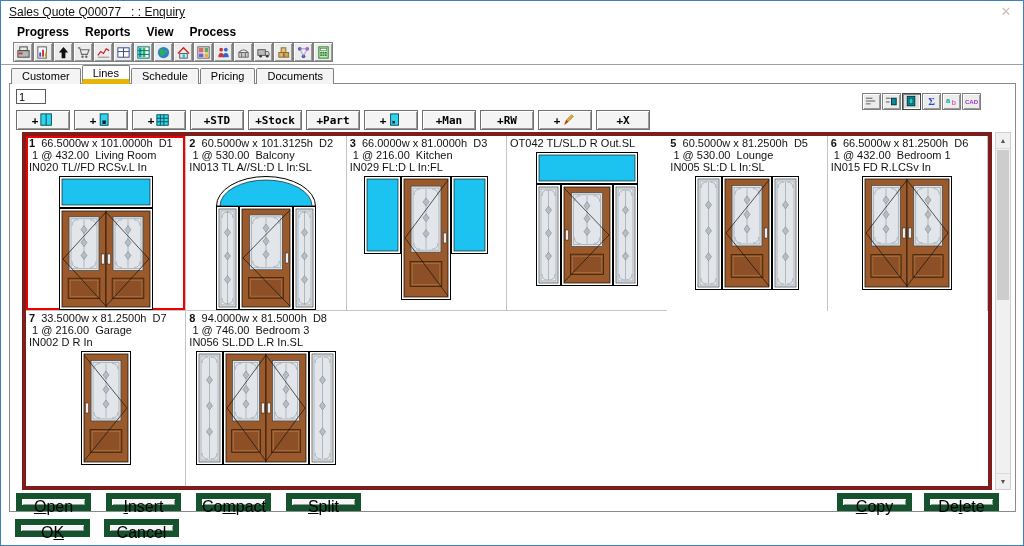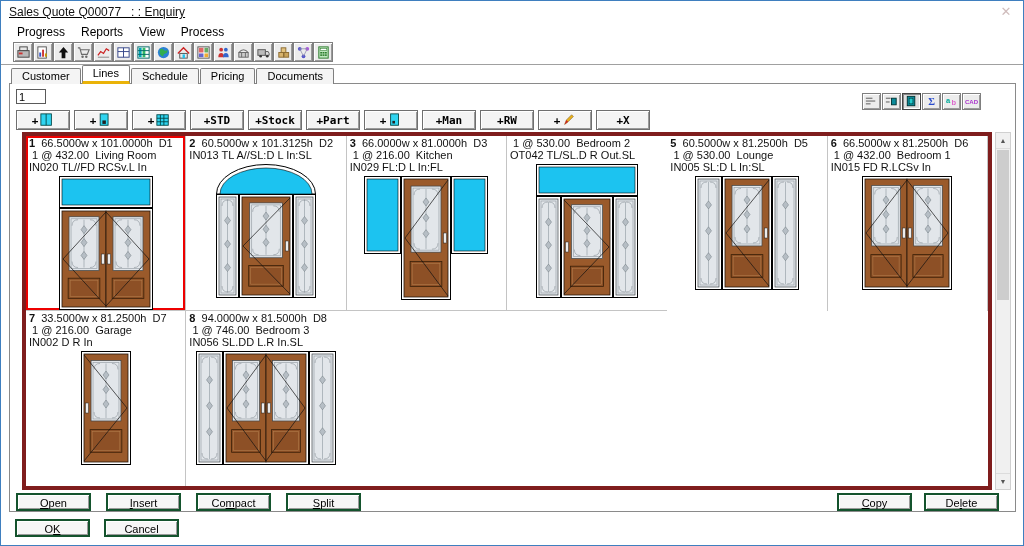--- a/index.html
+++ b/index.html
@@ -5,31 +5,31 @@
   * { margin:0; padding:0; box-sizing:border-box; }
   html,body { width:1024px; height:546px; overflow:hidden; }
   body { font-family:"Liberation Sans", sans-serif; font-size:12px; background:#e8e8e8; color:#000; }
   .window { position:absolute; inset:0; background:#fff; border:1px solid #3f7fbf; }
 
   .titlebar { position:absolute; top:0; left:0; right:0; height:22px; display:flex; align-items:center; padding-left:8px; background:#fff;text-decoration:underline; }
   .title-text { font-size:12px; color:#111; white-space:pre; }
   .close-btn { position:absolute; top:1px; right:3px; width:28px; height:19px; text-align:center; line-height:19px; color:#cfbcbc; font-size:13px; cursor:default; }
 
   .menubar { position:absolute; top:22px; left:0; right:0; height:18px; display:flex; align-items:center; padding-left:8px; background:#fff; }
-  .menu-item { padding:1px 8px; font-size:12px; }
+  .menu-item { padding:1px 8px; font-size:12px;font-weight:bold; }
 
   .toolbar { position:absolute; top:40px; left:0; right:0; height:22px; display:flex; align-items:center; padding-left:12px; gap:0; background:#fff; }
   .tb { width:20px; height:20px; background:#ececec; border:1px solid #7f7f7f; box-shadow:inset 1px 1px 0 #fff, inset -1px -1px 0 #9a9a9a; display:flex; align-items:center; justify-content:center; margin-right:0px; }
   .tb svg { width:15px; height:15px; display:block; }
 
   .groove { position:absolute; top:63px; left:0; right:0; height:2px; border-top:1px solid #a0a0a0; border-bottom:1px solid #ffffff; }
 
   .tabs { position:absolute; top:64px; left:10px; height:19px; display:flex; align-items:flex-end; z-index:5; }
   .tab { height:16px; padding:1px 10px 0 10px; font-size:11px; background:#f4f4f4; border:1px solid #7f7f7f; border-bottom:none; border-radius:2px 2px 0 0; margin-right:1px;margin-top:34px; }
-  .tab.active { height:19px; background:#fff; border-bottom:3px solid #eab308; font-size:11px; }
+  .tab.active { height:19px; background:#fff; border-bottom:5px solid #eab308; font-size:11px; }
 
   .tabpage { position:absolute; top:82px; left:8px; right:7px; bottom:33px; background:#fff; border:1px solid #8a8a8a; }
 
   .line-num { position:absolute; top:5px; left:6px; width:30px; height:15px; border:1px solid #5a5a5a; font-size:11px; padding-left:2px; font-family:"Liberation Sans",sans-serif; }
 
   .viewbtns { position:absolute; top:9px; right:34px; display:flex; gap:1px; }
   .vb { width:19px; height:17px; background:#ececec; border:1px solid #7f7f7f; box-shadow:inset 1px 1px 0 #fff, inset -1px -1px 0 #9a9a9a; display:flex; align-items:center; justify-content:center; }
   .vb.pressed { background:#dedede; box-shadow:inset 1px 1px 0 #888, inset -1px -1px 0 #fff; border:1px solid #444; }
   .vb svg { width:15px; height:15px; display:block; }
 
@@ -46,21 +46,21 @@
   .draw { display:flex; justify-content:center; margin-top:3px; }
 
   .scrollbar { position:absolute; top:48px; right:4px; width:16px; height:358px; background:#f0f0f0; border:1px solid #d0d0d0; }
   .sb-btn { position:absolute; left:0; width:14px; height:16px; background:#f0f0f0; color:#555; font-size:7px; text-align:center; line-height:16px; }
   .sb-up { top:0; border-bottom:1px solid #dcdcdc; }
   .sb-down { bottom:0; border-top:1px solid #dcdcdc; }
   .sb-thumb { position:absolute; left:1px; top:17px; width:12px; height:150px; background:#cdcdcd; }
 
   .pagebtns-left { position:absolute; top:409px; left:6px; display:flex; gap:15px; }
   .pagebtns-right { position:absolute; top:409px; right:16px; display:flex; gap:12px; }
-  .btn95 { width:75px; height:18px; background:#f6f6f6; border:2px solid #14532d; box-shadow:inset 1px 1px 0 #fff, inset -1px -1px 0 #9a9a9a; font-size:11px; text-align:center; line-height:16px; font-family:"Liberation Sans",sans-serif; }
+  .btn95 { width:75px; height:18px; background:#f6f6f6; border:6px solid #14532d; box-shadow:inset 1px 1px 0 #fff, inset -1px -1px 0 #9a9a9a; font-size:16px; text-align:center; line-height:16px; font-family:"Liberation Sans",sans-serif; }
 
   .dialogbtns { position:absolute; bottom:8px; left:14px; display:flex; gap:14px; }
 </style>
 </head>
 <body>
 
 <div class="window">
 
   <div class="titlebar">
     <span class="title-text">Sales Quote Q00077   : : Enquiry</span>
@@ -353,20 +353,21 @@
               <rect x="53.16" y="102.19999999999999" width="31.68" height="20.16" fill="#8d5026" stroke="#3a2008" stroke-width="0.8"></rect>
               <rect x="55.16" y="104.19999999999999" width="27.68" height="16.16" fill="none" stroke="#b27c4a" stroke-width="0.6"></rect>
               <line x1="47" y1="36" x2="90" y2="83" stroke="#111" stroke-width="0.7"></line>
               <line x1="90" y1="83" x2="47" y2="130" stroke="#111" stroke-width="0.7"></line>
               <rect x="48.5" y="78" width="3" height="10" fill="#ececec" stroke="#222" stroke-width="0.5"></rect>
             </svg>
           </div>
         </div>
         <div class="cell">
           <div class="cl"><b>2</b>  60.5000w x 101.3125h  D2</div>
+          <div class="cl"> 1 @ 530.00  Balcony</div>
           <div class="cl">IN013 TL A//SL:D L In:SL</div>
           <div class="draw">
             <svg width="100" height="134" viewBox="0 0 100 134">
               <path d="M 0.5 30 A 49.5 29.5 0 0 1 99.5 30 Z" fill="#fff" stroke="#000" stroke-width="1"></path>
               <path d="M 4 30 A 46 26 0 0 1 96 30 Z" fill="#1cc3f0" stroke="#000" stroke-width="0.6"></path>
               <rect x="0.5" y="30.5" width="22" height="103" fill="#fff" stroke="#000" stroke-width="1"></rect>
               <rect x="3" y="33" width="17" height="98" fill="#e2e6ea" stroke="#3c4348" stroke-width="0.7"></rect>
               <rect x="5" y="35" width="13" height="94" fill="none" stroke="#9aa2a9" stroke-width="0.7"></rect>
               <line x1="11.5" y1="36" x2="11.5" y2="128" stroke="#9aa2a9" stroke-width="0.7"></line>
               <path d="M 11.5 52.519999999999996 L 14.5 56.519999999999996 L 11.5 60.519999999999996 L 8.5 56.519999999999996 Z" fill="#b6bec5" stroke="#717a81" stroke-width="0.5"></path>
@@ -431,21 +432,20 @@
               <rect x="48.16" y="87.6" width="27.68" height="20.779999999999998" fill="none" stroke="#b27c4a" stroke-width="0.6"></rect>
               <line x1="84" y1="4" x2="41" y2="62" stroke="#111" stroke-width="0.7"></line>
               <line x1="41" y1="62" x2="84" y2="120" stroke="#111" stroke-width="0.7"></line>
               <rect x="79.5" y="57" width="3" height="10" fill="#ececec" stroke="#222" stroke-width="0.5"></rect>
               <rect x="87.5" y="0.5" width="36" height="77" fill="#fff" stroke="#000" stroke-width="1"></rect>
               <rect x="90" y="3" width="31" height="72" fill="#1cc3f0" stroke="#000" stroke-width="0.6"></rect>
             </svg>
           </div>
         </div>
         <div class="cell">
-          <div class="cl"> 1 @ 530.00  Bedroom 2</div>
           <div class="cl">OT042 TL/SL.D R Out.SL</div>
           <div class="draw">
             <svg width="102" height="134" viewBox="0 0 102 134">
               <rect x="0.5" y="0.5" width="101" height="31" fill="#fff" stroke="#000" stroke-width="1"></rect>
               <rect x="3" y="3" width="96" height="26" fill="#1cc3f0" stroke="#000" stroke-width="0.6"></rect>
               <rect x="0.5" y="32.5" width="24" height="101" fill="#fff" stroke="#000" stroke-width="1"></rect>
               <rect x="3" y="35" width="19" height="96" fill="#e2e6ea" stroke="#3c4348" stroke-width="0.7"></rect>
               <rect x="5" y="37" width="15" height="92" fill="none" stroke="#9aa2a9" stroke-width="0.7"></rect>
               <line x1="12.5" y1="38" x2="12.5" y2="128" stroke="#9aa2a9" stroke-width="0.7"></line>
               <path d="M 12.5 54.04 L 15.5 58.04 L 12.5 62.04 L 9.5 58.04 Z" fill="#b6bec5" stroke="#717a81" stroke-width="0.5"></path>

